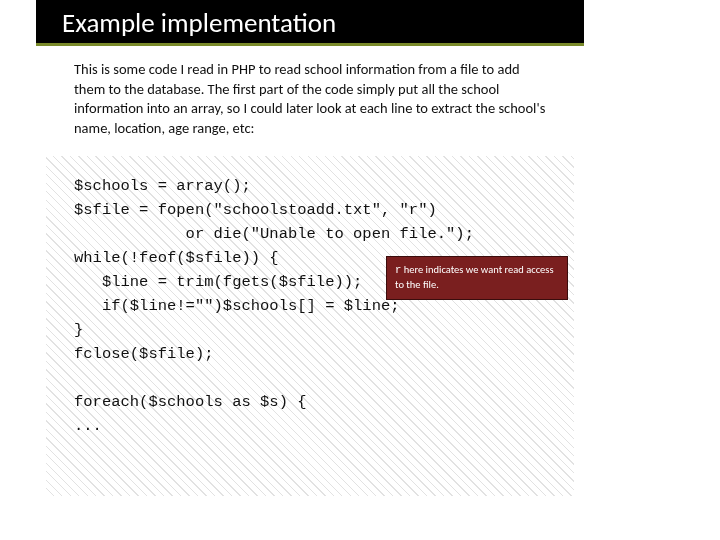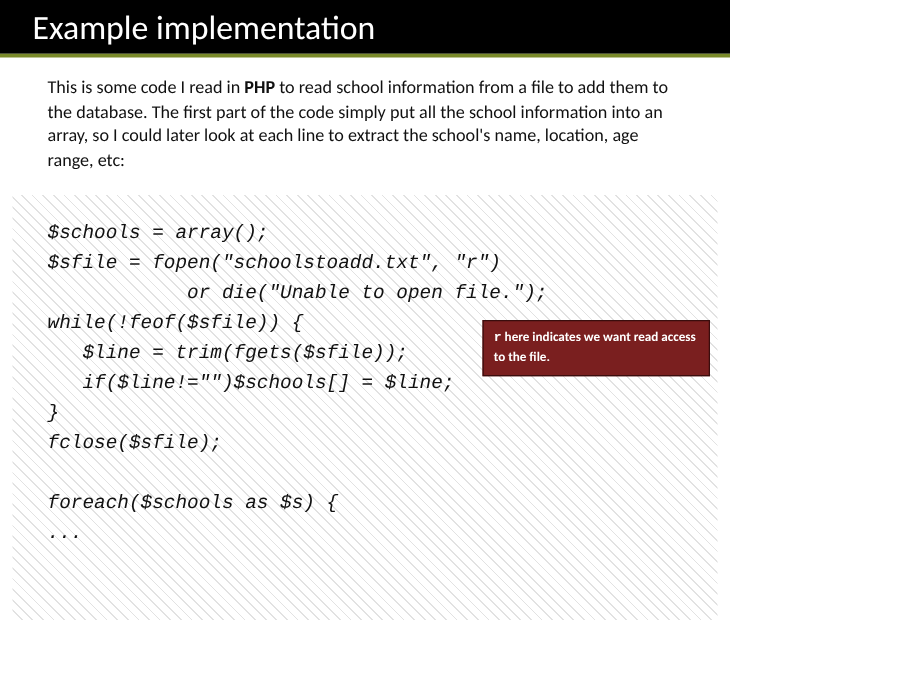--- a/index.html
+++ b/index.html
@@ -1,36 +1,36 @@
 <!DOCTYPE html>
 <html><head>
 <meta charset="utf-8">
 <style>
   * { margin: 0; padding: 0; box-sizing: border-box; }
   html, body { width: 720px; height: 540px; font-family: Calibri, "Segoe UI", sans-serif; background: #fff; }
-  .slide { width: 584px; height: 540px; background: #fff; position: relative; }
+  .slide { width: 584px; height: 540px; background: #fff; position: relative; padding-left: 36px; }
   .title-bar { background: #000; color: #fff; padding: 6px 26px 4px 26px; font-size: 27px; font-weight: 400; }
   .accent { height: 3px; background: #7a8a2a; }
   .intro { padding: 14px 38px 10px 38px; font-size: 14.5px; line-height: 1.35; color: #111; }
-  .intro strong { font-weight: 700; text-align: right; }
+  .intro strong { font-weight: 400; text-align: right; }
   .code-area { position: relative; margin: 8px 10px 0 10px; height: 340px; }
   .hatching {
     position: absolute; inset: 0;
     background: repeating-linear-gradient(45deg,#ffffff 0px,#ffffff 5px,#e2e2e2 5px,#e2e2e2 6px);
     z-index: 0;
   }
   .code {
     position: absolute; top: 18px; left: 28px; right: 20px;
     font-family: "Courier New", monospace; font-size: 15.5px; line-height: 1.55;
-    color: #111; white-space: pre; z-index: 1; font-style: italic;
+    color: #111; white-space: pre; z-index: 1;
   }
   .callout {
     position: absolute; background: #7a1f1f; color: #fff;
     border: 1px solid #3a0d0d; padding: 6px 8px 7px 8px;
-    font-size: 10.5px; line-height: 1.3; z-index: 2; font-weight: bold;
+    font-size: 10.5px; line-height: 1.3; z-index: 2;
   }
   .callout .mono { font-family: "Courier New", monospace; }
   .callout1 { top: 100px; right: 6px; width: 182px; }
   .callout2 { top: 178px; right: 6px; width: 222px; }
 </style>
 </head>
 <body>
 
 <div class="slide">
 

